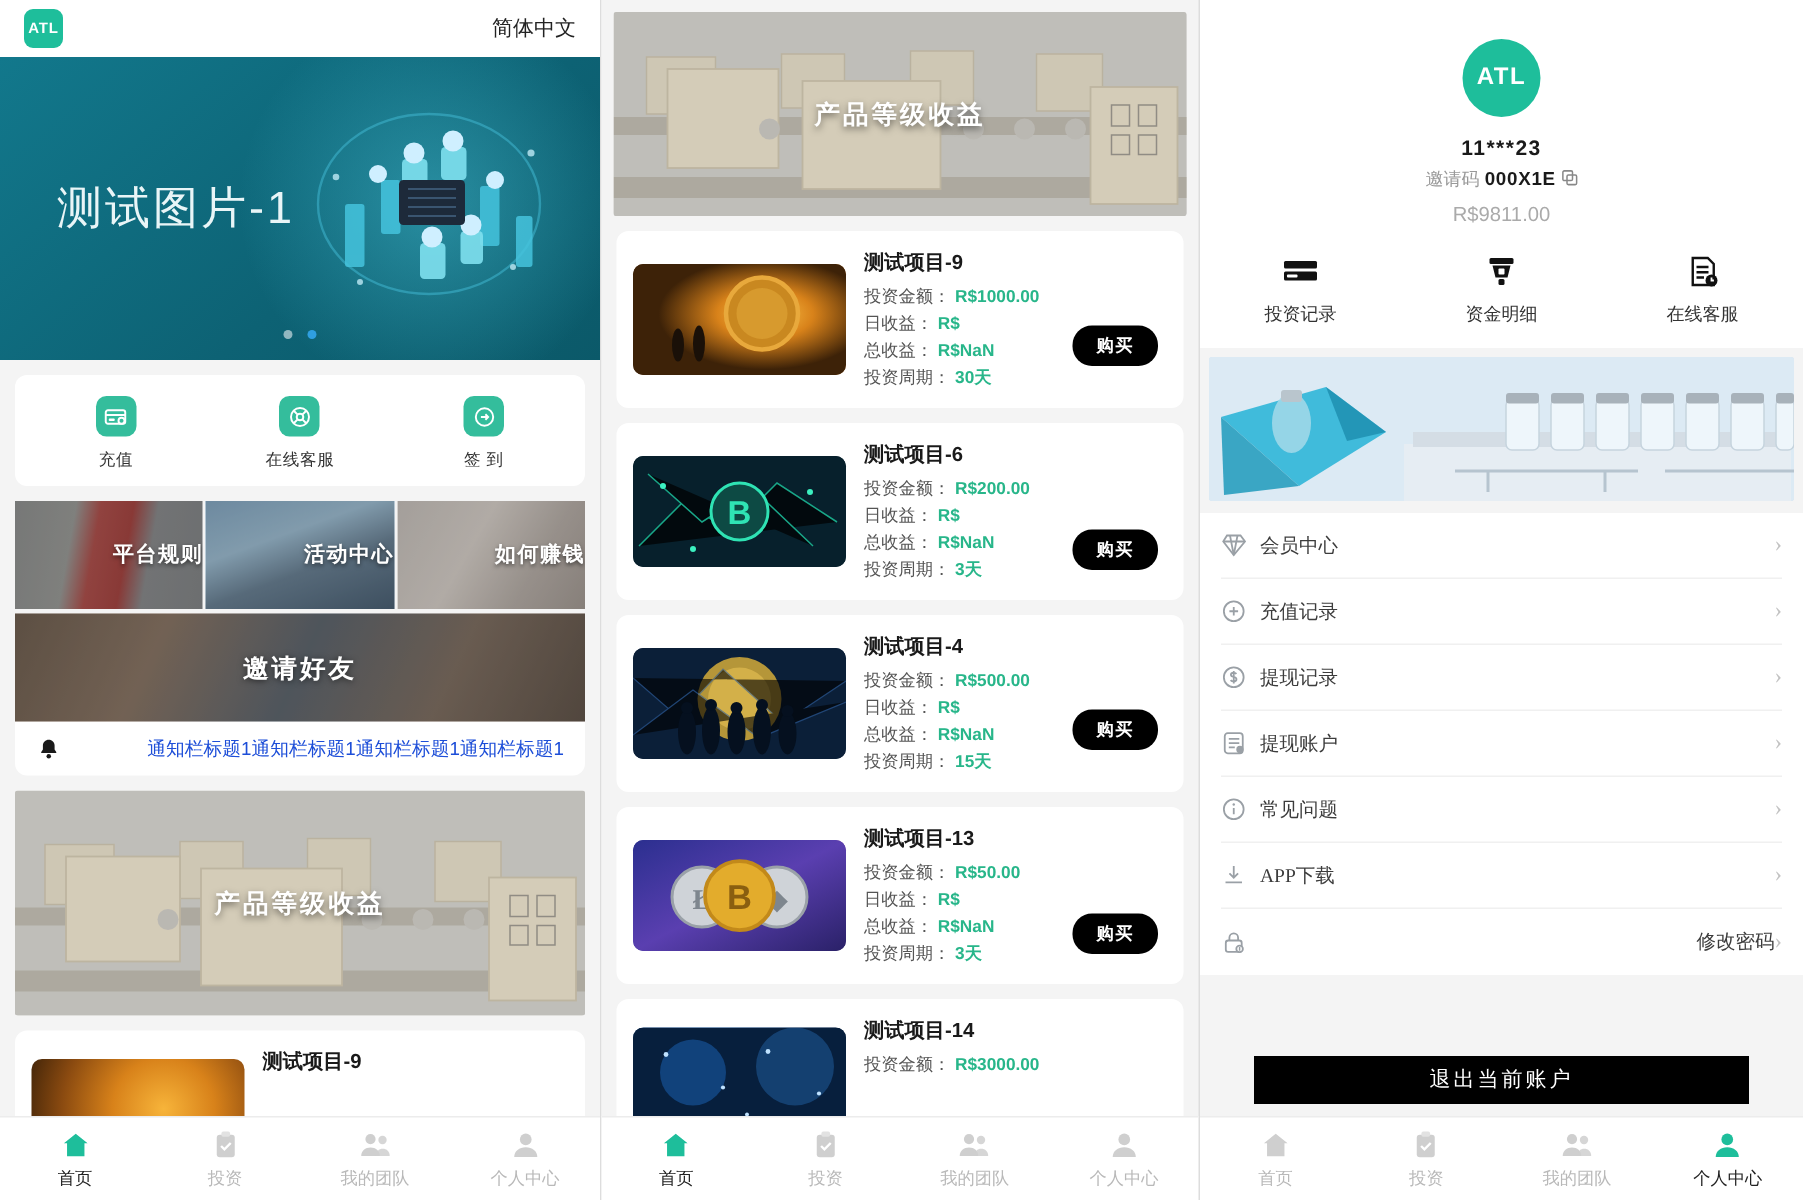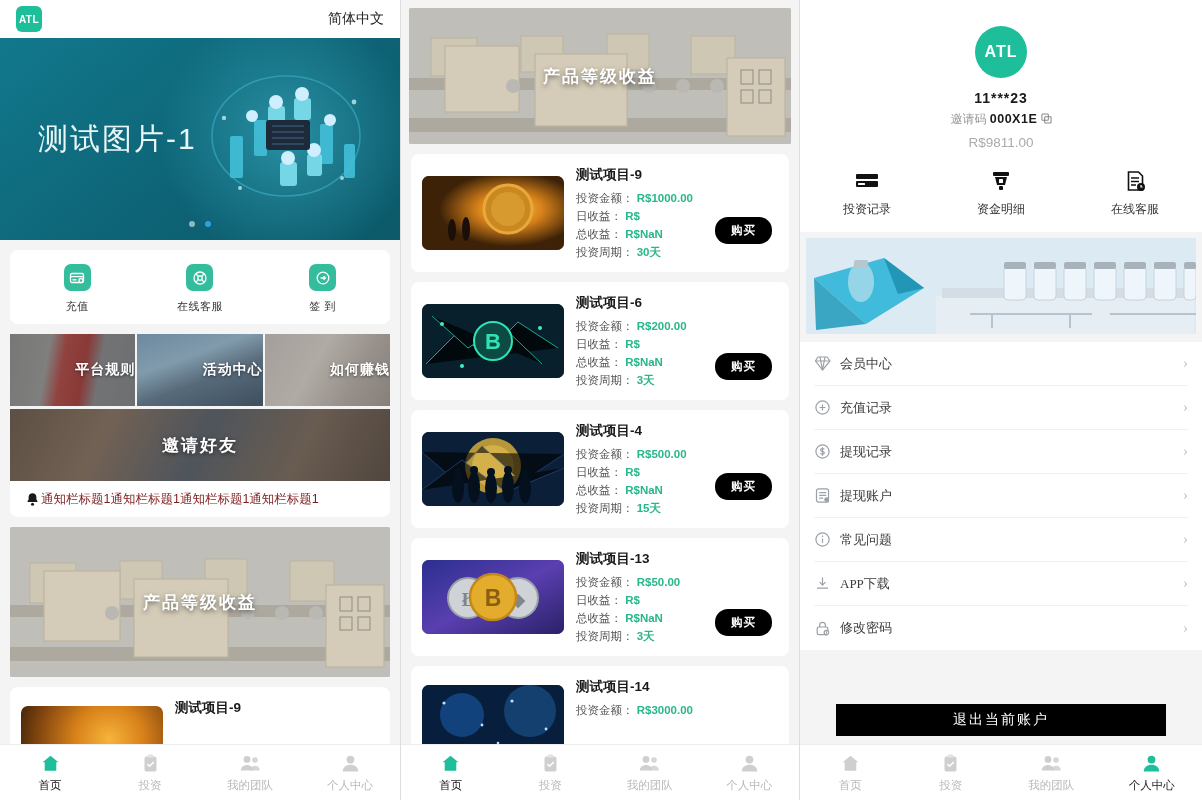--- a/index.html
+++ b/index.html
@@ -86,21 +86,21 @@
     position: relative; color: #fff; font-size: 17px; font-weight: bold;
     letter-spacing: 2px; text-shadow: 0 1px 4px rgba(0,0,0,.6);
   }
 
   
   .notice {
     margin: 0 10px; background: #fff; height: 36px; display: flex; align-items: center;
     padding: 0 14px; border-radius: 0 0 8px 8px; overflow: hidden;
   }
   .notice-text {
-    flex: 1; text-align: left; font-size: 12.5px; color: #7f1d1d; white-space: nowrap;
+    flex: 1; text-align: right; font-size: 12.5px; color: #1d4ed8; white-space: nowrap;
   }
 
   
   .levelbar {
     margin: 10px; height: 150px; position: relative; overflow: hidden; border-radius: 2px;
     display: flex; align-items: center; justify-content: center;
   }
   .levelbar span {
     position: relative; z-index: 2; color: #fff; font-size: 17px; font-weight: bold;
     letter-spacing: 2px; text-shadow: 0 2px 5px rgba(0,0,0,.5);
@@ -157,21 +157,21 @@
     margin: 6px 6px 0 6px; height: 96px; border-radius: 2px; overflow: hidden; position: relative;
     background: linear-gradient(100deg,#cfe5f2 0%,#e4f0f7 40%,#dfeaf2 70%,#cfe0ec 100%);
   }
 
   
   .menu { background: #fff; margin-top: 8px; padding: 0 14px; font-family: Liberation Serif, serif; }
   .menu-row {
     display: flex; align-items: center; height: 44px; border-bottom: 1px solid #f0f0f0;
     cursor: pointer;
   }
-  .menu-row:last-child { border-bottom: none; }
+  .menu-row:last-child { border-bottom: none; text-align: right; }
   .menu-ico { width: 26px; display: flex; align-items: center; color: #9aa0a6; }
   .menu-lbl { flex: 1; font-size: 13px; color: #3c3c3c; }
   .chev { color: #c2c2c2; font-size: 15px; }
 
   .logout {
     position: absolute; left: 36px; right: 36px; bottom: 64px; height: 32px;
     background: #000; color: #fff; font-size: 14px; display: flex;
     align-items: center; justify-content: center; letter-spacing: 2px; cursor: pointer;
   }
 

